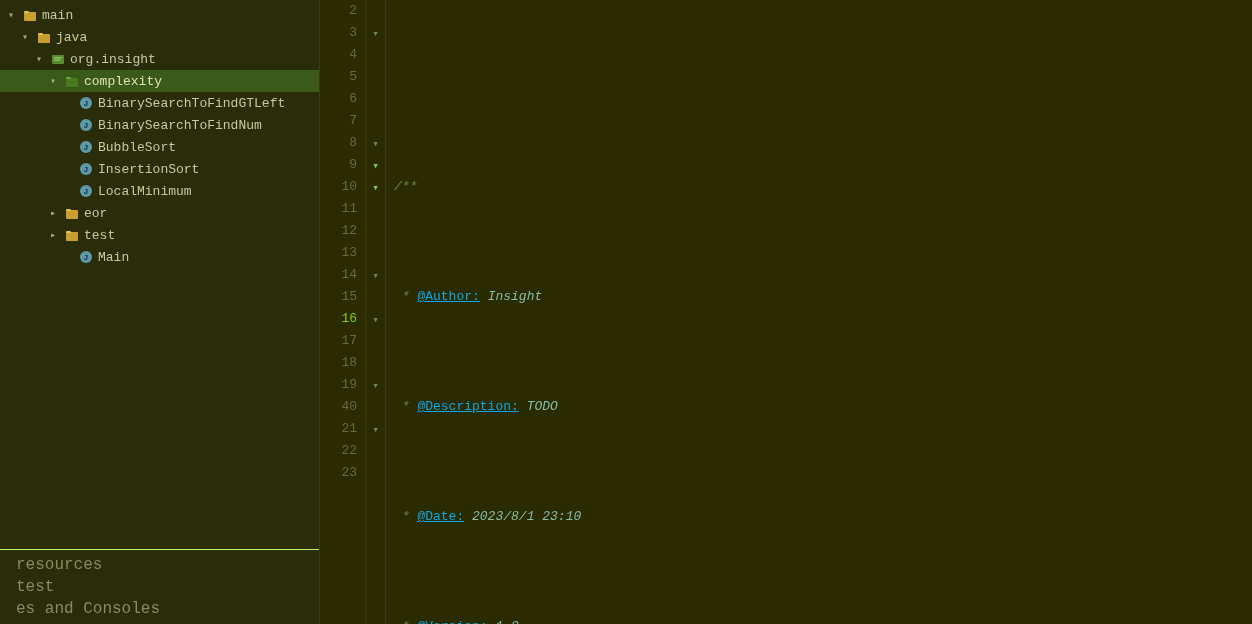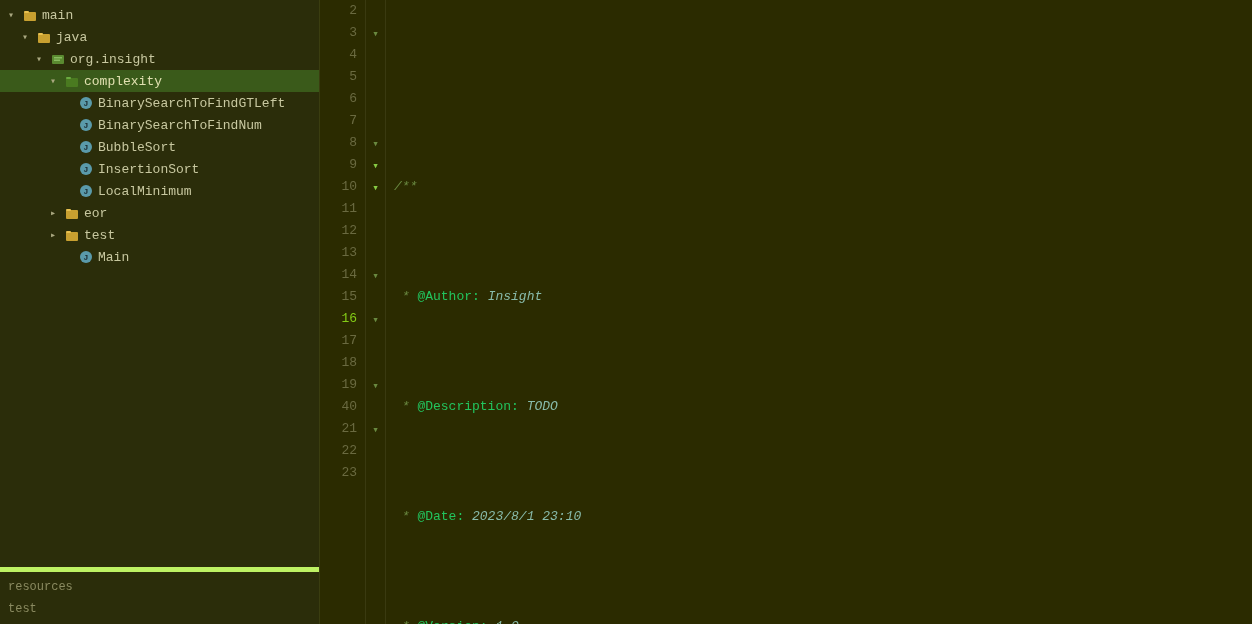--- a/index.html
+++ b/index.html
@@ -66,23 +66,23 @@
       font-size: 11px;
     }
 
     .indent-1 { padding-left: 8px; }
     .indent-2 { padding-left: 22px; }
     .indent-3 { padding-left: 36px; }
     .indent-4 { padding-left: 50px; }
     .indent-5 { padding-left: 64px; }
 
     .sidebar-bottom {
-      border-top: 5px solid #bef264;
-      padding: 4px 8px;
-      font-size: 12px;
+      border-top: 1px solid #bef264;
+      padding: 4px 16px;
+      font-size: 16px;
       color: #8a8a60;
     }
     .sidebar-bottom-item {
       height: 22px;
       display: flex;
       align-items: center;
       cursor: pointer;
     }
 
     
@@ -121,21 +121,21 @@
       overflow: visible;
     }
 
     .line {
       display: flex;
       align-items: center;
       height: 22px;
       position: relative;
     } 
     .cmt { color: #6a8a40; font-style: italic; } 
-    .ann { color: #22c55e; } 
+    .ann { color: #0ea5e9; text-decoration: underline; } 
     .ann-val { color: #88bbaa; font-style: italic; }
     .collapse-arrow {
       color: #6a8a40;
       font-size: 11px;
       cursor: pointer;
       user-select: none;
     }
     .ln-num {
       display: block;
       line-height: 22px;
@@ -282,20 +282,23 @@
     </div>
 
   </div>
 
   <div class="sidebar-bottom">
     <div class="sidebar-bottom-item">
       <span>resources</span>
     </div>
     <div class="sidebar-bottom-item">
       <span>test</span>
+    </div>
+    <div class="sidebar-bottom-item">
+      <span>es and Consoles</span>
     </div>
   </div>
 </div>
 
 <div id="editor">
   <div class="code-area">
     <div class="line-numbers">
       <span class="ln-num">2</span>
       <span class="ln-num">3</span>
       <span class="ln-num">4</span>

